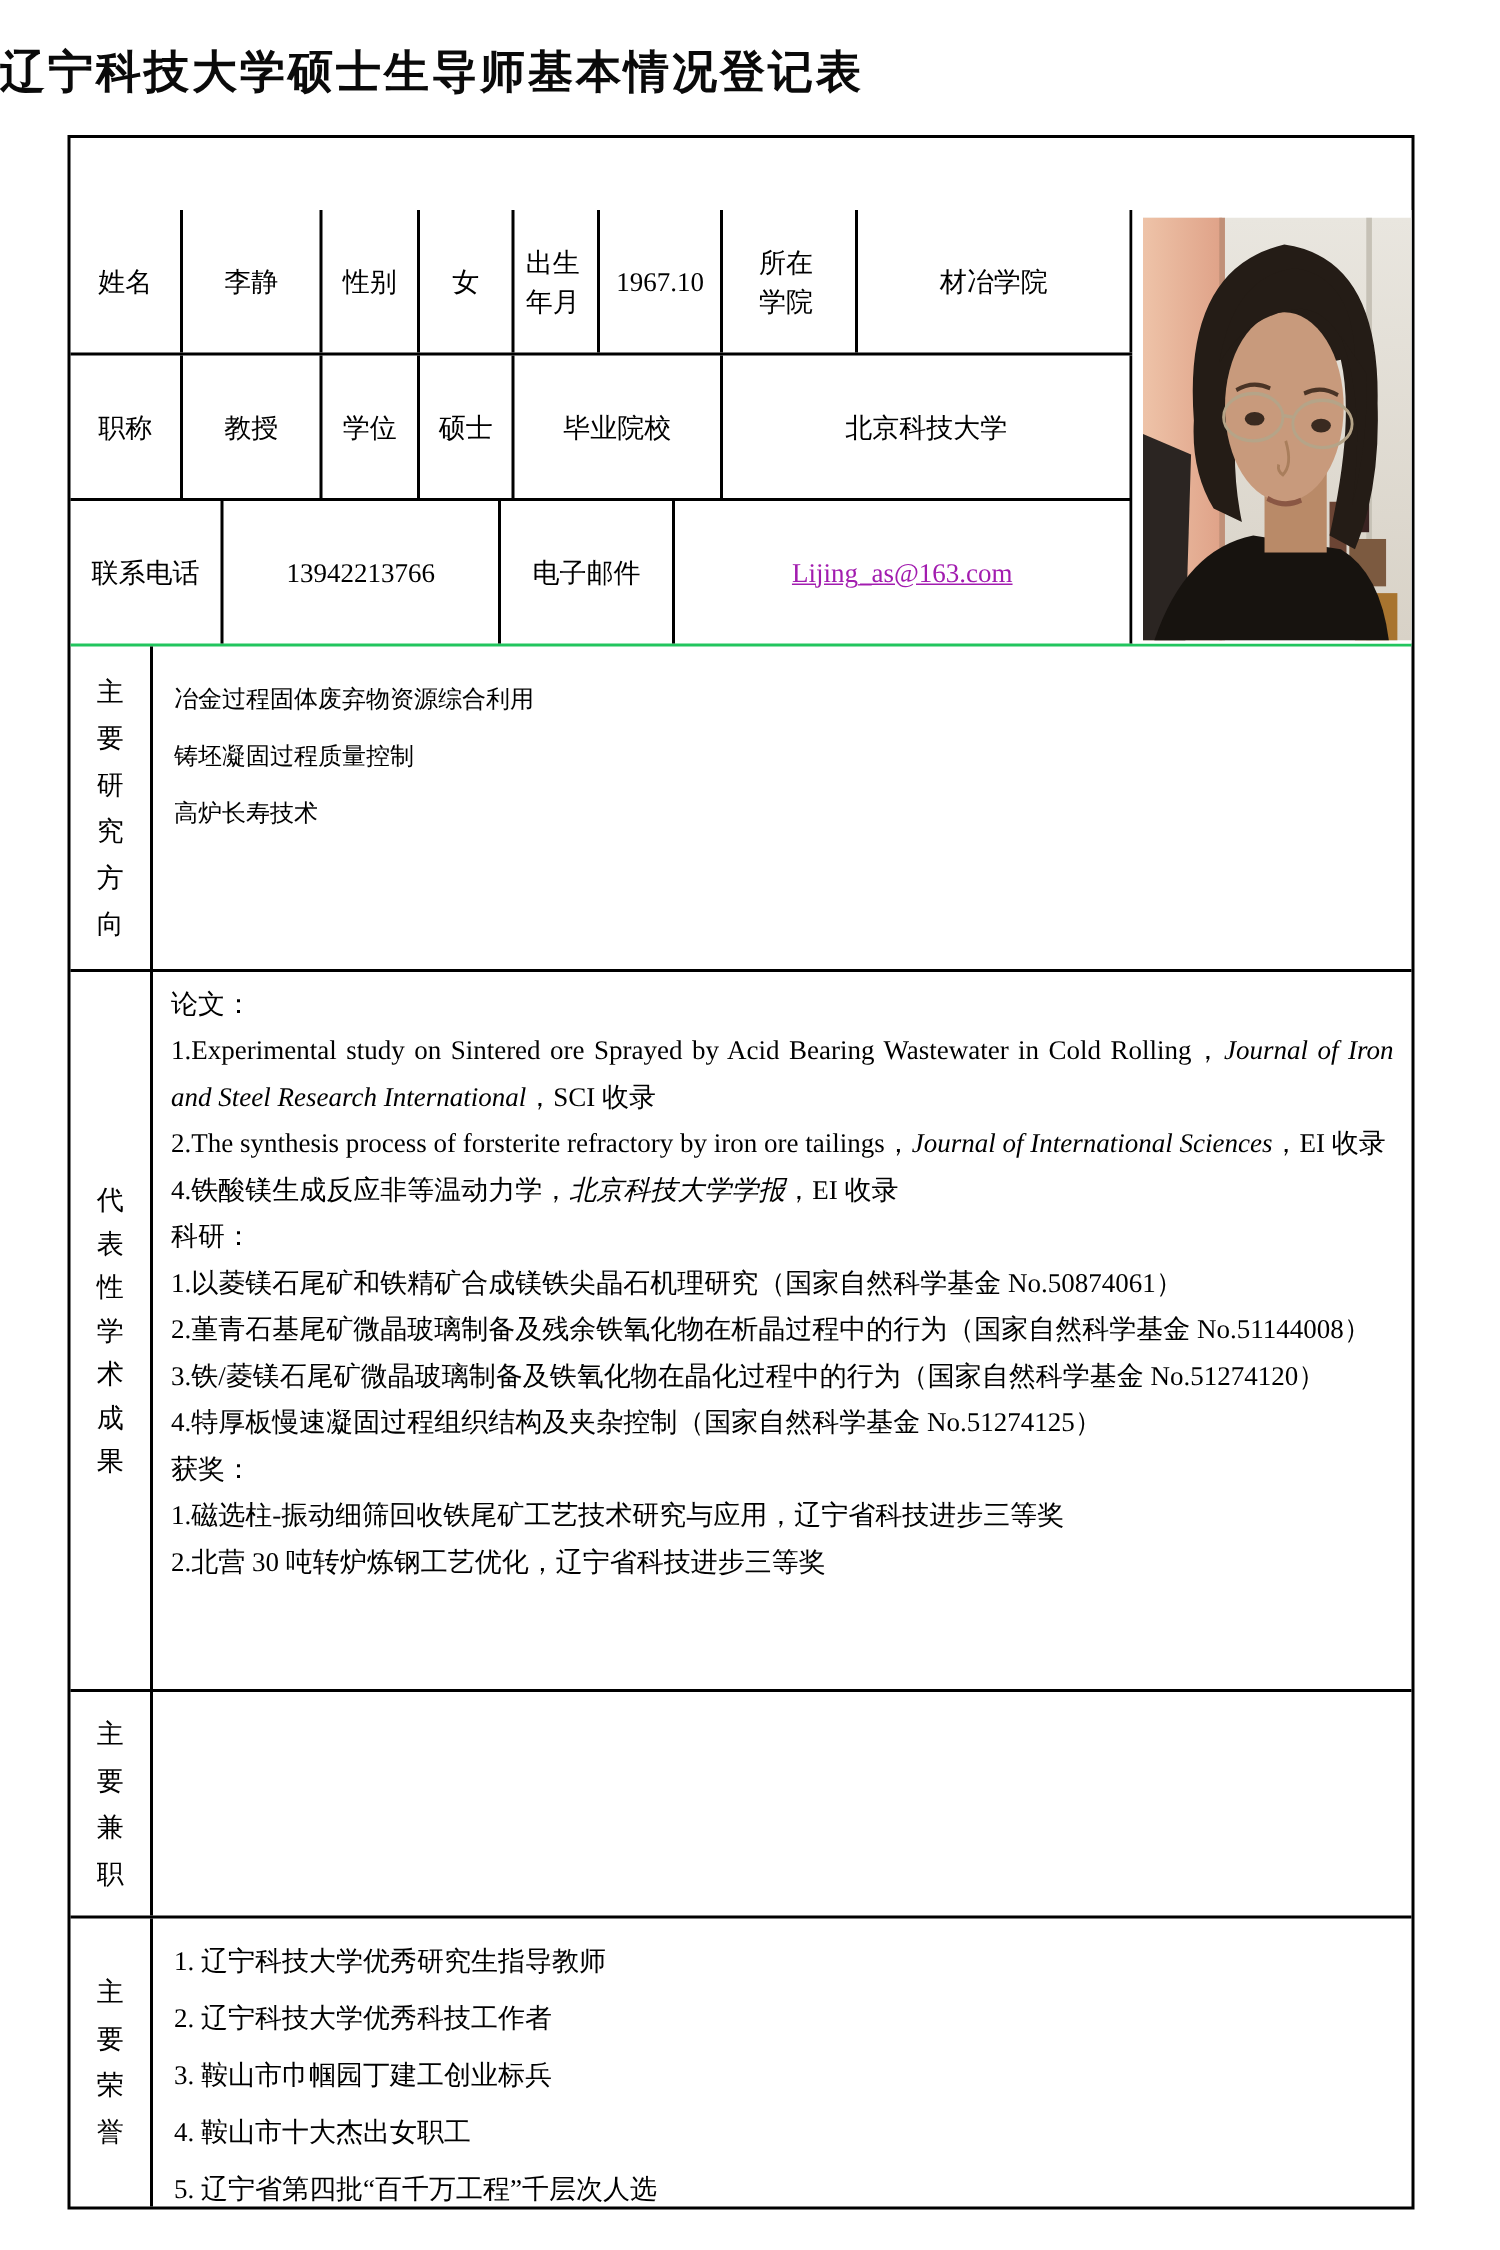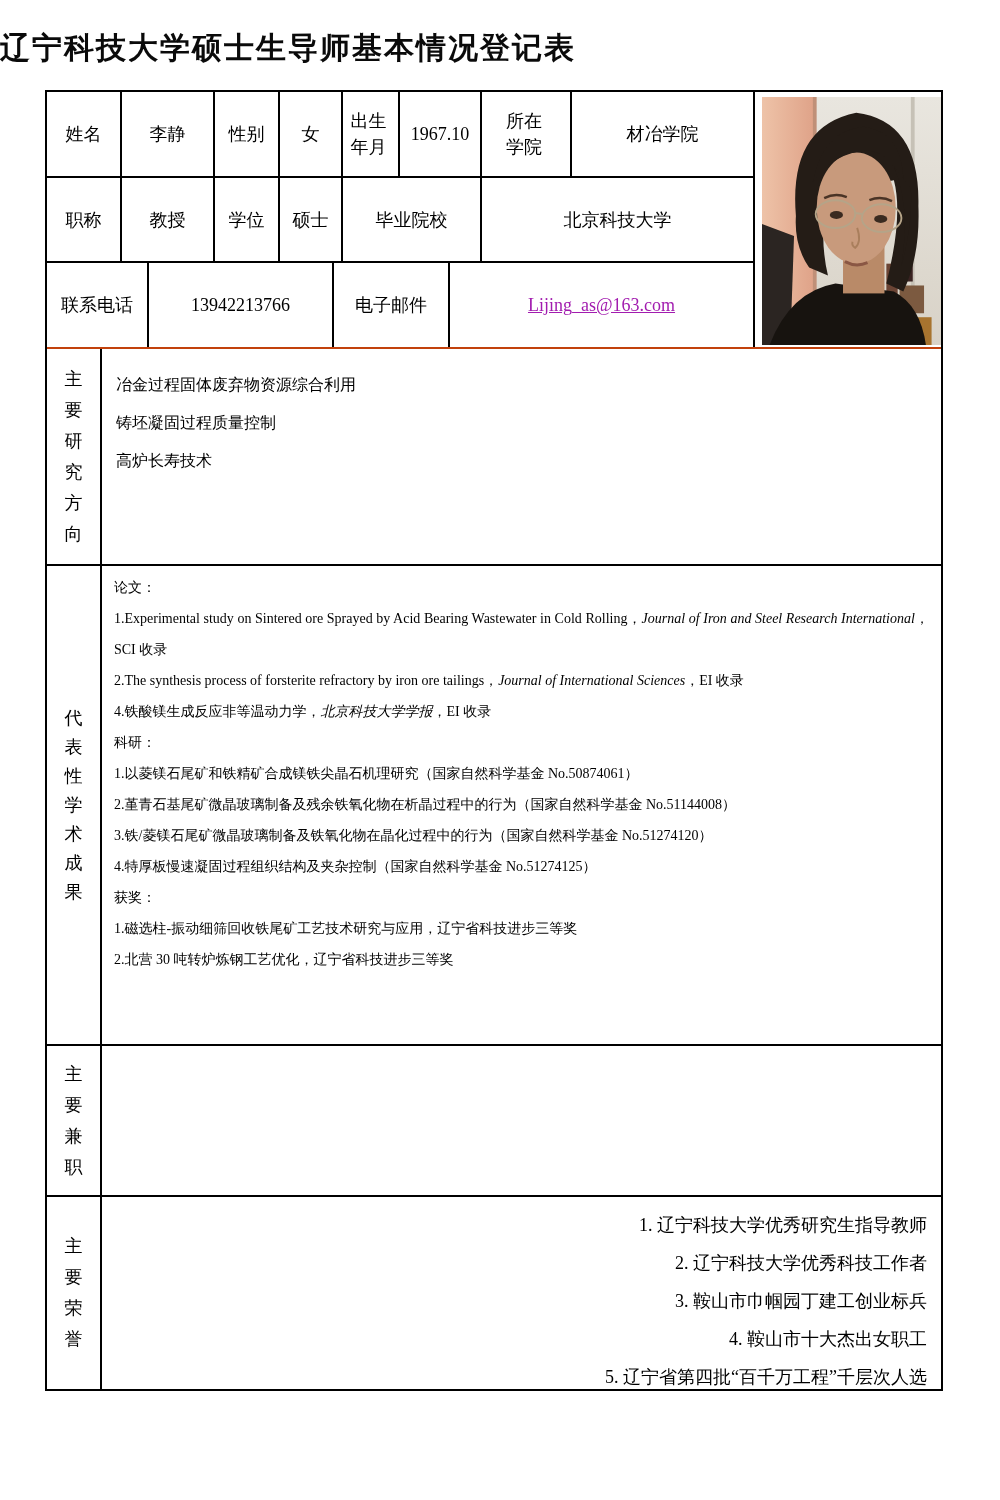--- a/index.html
+++ b/index.html
@@ -10,21 +10,21 @@
   }
   .page-title{
     position:absolute;left:0;top:28px;width:1000px;text-align:left;
     font-size:30px;font-weight:bold;letter-spacing:2px;color:#0a0a0a;
   }
   .form-table{
     position:absolute;left:45px;top:90px;width:898px;
     border:2px solid #000;box-sizing:border-box;background:#fff;
   }
   
-  .top{display:flex;height:257px;border-bottom:2px solid #c2410c;box-sizing:border-box;}
+  .top{display:flex;height:291px;border-bottom:2px solid #22c55e;box-sizing:border-box;margin-top:48px;}
   .top-left{width:708px;display:flex;flex-direction:column;}
   .trow{display:flex;flex:1;border-bottom:2px solid #000;box-sizing:border-box;}
   .trow.last{border-bottom:none;}
   .cell{
     border-right:2px solid #000;box-sizing:border-box;
     display:flex;align-items:center;justify-content:center;
     text-align:center;font-size:18px;line-height:26px;padding:0 2px;
     overflow:hidden;
   }
   .w75{width:75px}.w93{width:93px}.w65{width:65px}.w63{width:63px}
@@ -45,23 +45,23 @@
     width:55px;border-right:2px solid #000;box-sizing:border-box;
     display:flex;flex-direction:column;align-items:center;justify-content:center;
     font-size:18px;
   }
   .vlab div{line-height:31px;}
   .s-achv .vlab div{line-height:29px;}
   .content{flex:1;box-sizing:border-box;overflow:hidden;}
   .s-research .content{padding:17px 14px 0 14px;}
   .s-research .tline{font-size:16px;line-height:38px;}
   .s-achv .content{padding:6px 12px 0 12px;}
-  .s-achv .tline{font-size:14px;line-height:31px;text-align:justify;}
+  .s-achv .tline{font-size:18px;line-height:31px;text-align:justify;}
   .s-achv .tline em{font-style:italic;}
-  .s-honors .content{padding:9px 14px 0 14px;text-align:right;}
+  .s-honors .content{padding:9px 14px 0 14px;}
   .s-honors .tline{font-size:18px;line-height:38px;}
 </style>
 </head>
 <body>
 
 <div class="page-title">辽宁科技大学硕士生导师基本情况登记表</div>
 
 <div class="form-table">
 
   <div class="top">

